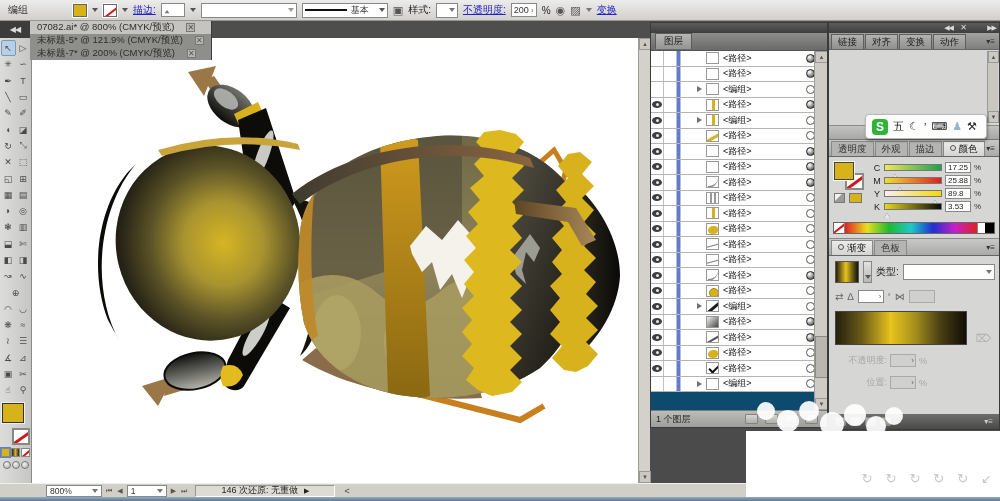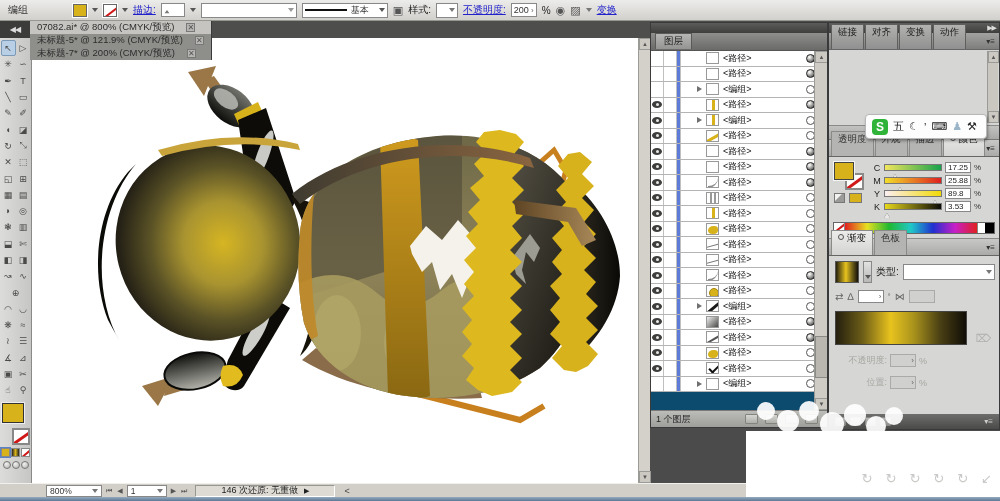--- a/index.html
+++ b/index.html
@@ -105,21 +105,21 @@
   #lp-count{font-size:9px;color:#222;margin-right:8px}
   .lp-bicon{width:13px;height:10px;border:1px solid #84847f;background:linear-gradient(#d6d6d2,#aeaeaa);border-radius:1px}
 
   
   #right-dock{position:absolute;left:828px;top:22px;width:172px;height:408px;z-index:9;display:flex;flex-direction:column;background:#cfcfcd;border:1px solid #3a3a3a}
   #rd-header{height:10px;background:linear-gradient(#5c5c5a,#3e3e3c);flex:none;position:relative;color:#ddd}
   #rd-collapse{position:absolute;right:46px;top:1px;font-size:7px;letter-spacing:-1px}
   #rd-close{position:absolute;right:32px;top:0px;font-size:8px}
   #rd-expand{position:absolute;right:3px;top:1px;font-size:7px;letter-spacing:-1px}
   .rd-tabs{height:17px;background:linear-gradient(#a2a2a0,#7e7e7c);display:flex;align-items:flex-end;padding-left:2px;flex:none;border-bottom:1px solid #666;position:relative}
-  .rd-tab{font-size:9.5px;padding:1px 6px 10px;color:#1d1d1d;background:linear-gradient(#b2b2b0,#909090);border:1px solid #5f5f5d;border-bottom:none;margin-right:1px;white-space:nowrap}
+  .rd-tab{font-size:9.5px;padding:1px 6px 0;color:#1d1d1d;background:linear-gradient(#b2b2b0,#909090);border:1px solid #5f5f5d;border-bottom:none;margin-right:1px;white-space:nowrap}
   .rd-tabs.light{background:linear-gradient(#c8c8c6,#aaaaa8)}
   .rd-tabs.light .rd-tab{background:#b4b4b2;border-color:#8a8a88;color:#333}
   .rd-tabs.light .rd-tab.active{background:linear-gradient(#ececea,#d4d4d2);color:#111}
   .rd-tab.active::before{content:"";display:inline-block;width:4px;height:4px;border:1px solid #555;border-radius:50%;margin-right:3px;vertical-align:1px}
   .panel-menu{position:absolute;right:4px;top:4px;color:#333;font-size:8px}
   #rd-links-body{height:76px;background:#d6d6d4;position:relative;flex:none;border-bottom:1px solid #8a8a88}
   #rd-links-scroll{position:absolute;right:1px;top:1px;width:11px;height:72px;background:#cac7c0;border-left:1px solid #9a9a96}
   #rd-btnrow{height:14px;background:linear-gradient(#c2c2c0,#a8a8a6);display:flex;align-items:center;justify-content:flex-end;gap:8px;padding:0 14px;flex:none;border-bottom:1px solid #777;color:#55554f;font-size:9px}
   
   #ime-bar{position:absolute;left:36px;top:64px;width:122px;height:25px;background:#fdfdfd;border:1px solid #b8b8b8;border-radius:4px;box-shadow:1px 2px 3px rgba(0,0,0,.35);display:flex;align-items:center;gap:5px;padding:0 6px;z-index:5}

